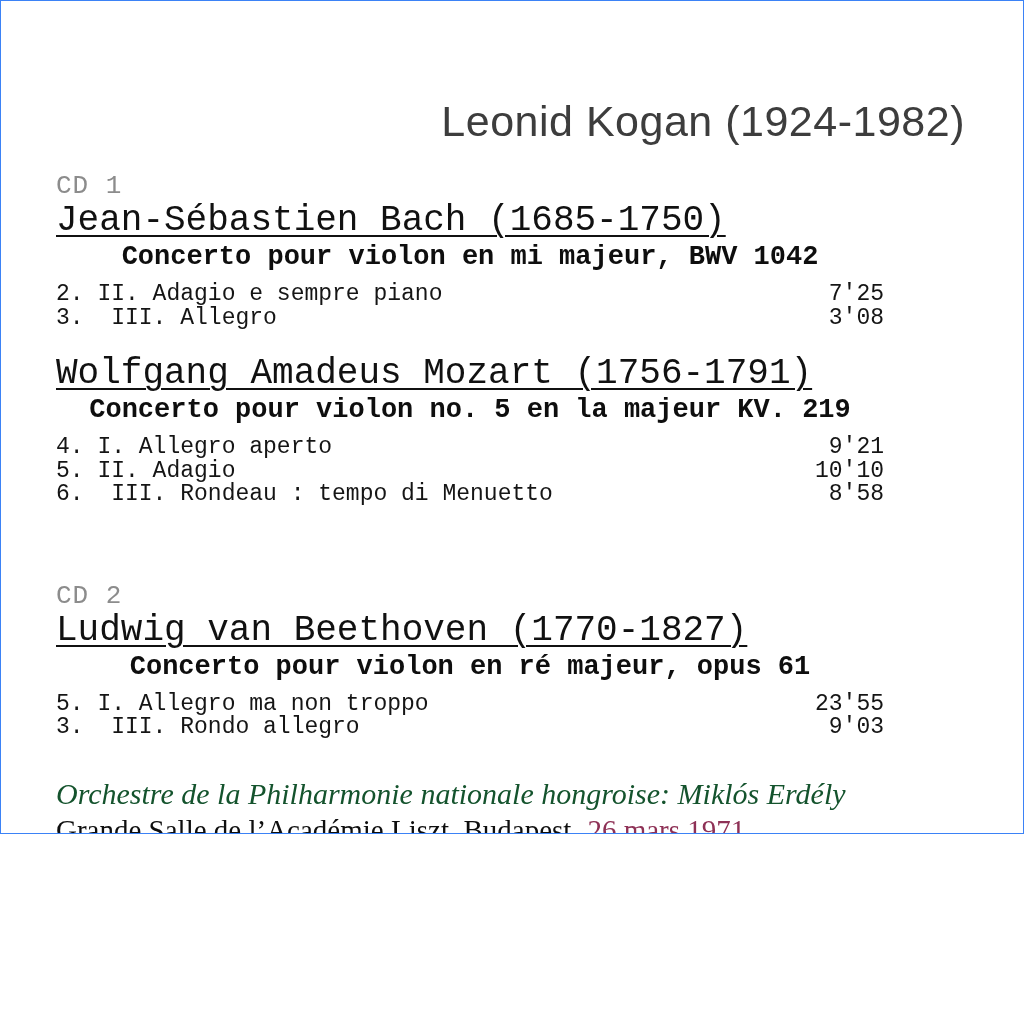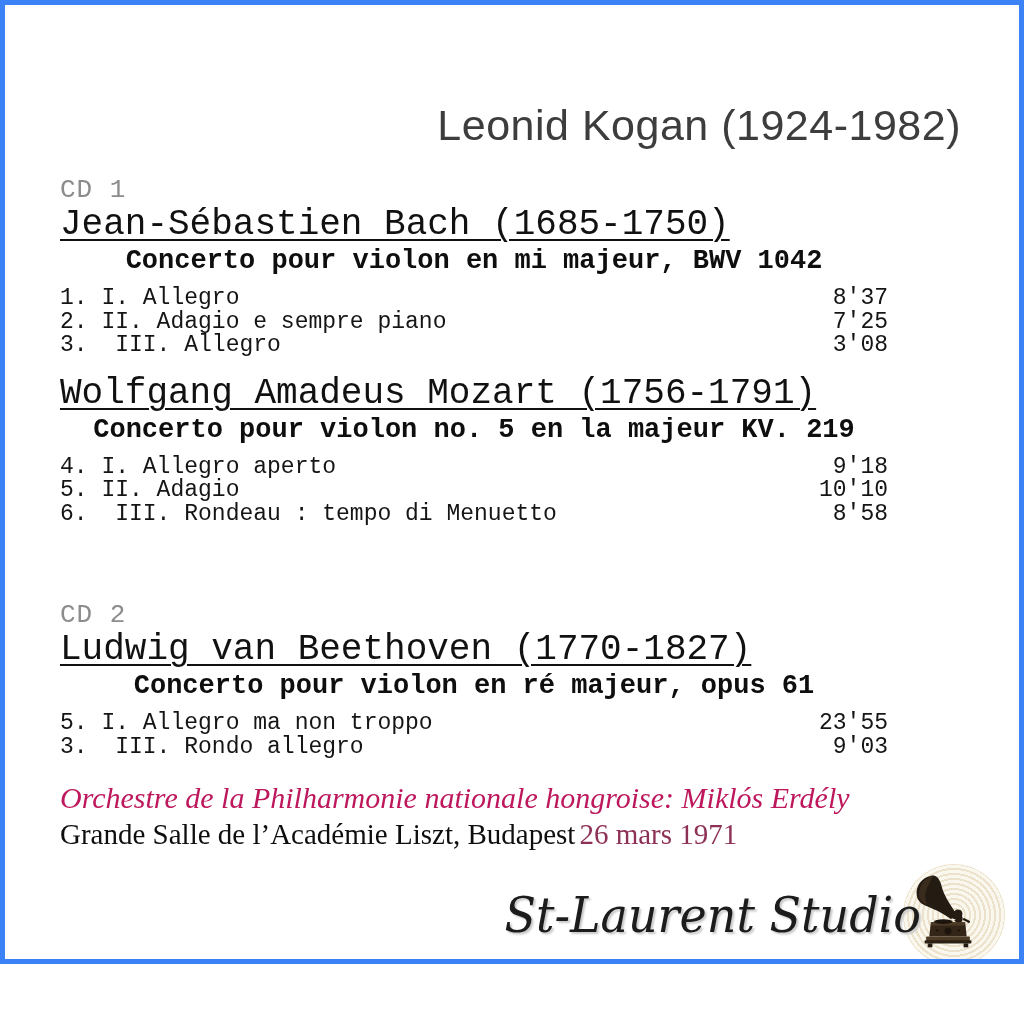--- a/index.html
+++ b/index.html
@@ -1,54 +1,54 @@
 <!DOCTYPE html>
 <html><head>
 <meta charset="utf-8">
 <style>
   * { margin:0; padding:0; box-sizing:border-box; }
   html,body { width:1024px; height:1024px; background:#fff; }
   .page {
-    position:relative; width:1024px; height:964px;
-    background:#ffffff; border:5px solid #3b82f6; overflow:hidden;
+    position:relative; width:1024px; height:834px;
+    background:#ffffff; border:1px solid #3b82f6; overflow:hidden;
     font-family:"Liberation Serif", serif; color:#111;
   }
   .album-title {
     position:absolute; top:96px; right:58px;
     font-family:"Liberation Sans", sans-serif;
     font-size:43px; color:#3d3d3d; letter-spacing:0.5px; white-space:nowrap;
   }
   .discs { position:absolute; left:55px; top:170px; width:828px;font-family:Liberation Mono, monospace; }
   .disc-label {
     font-size:26px; line-height:30px; color:#8c8c8c; letter-spacing:1px;
   }
   .disc + .disc { margin-top:74px; }
-  .work { margin-bottom:16px; }
+  .work { margin-bottom:24px; }
   .work:last-child { margin-bottom:0; }
   .composer {
     font-size:36px; line-height:40px; color:#111;
     text-decoration:underline; text-decoration-thickness:2px; text-underline-offset:5px;
     white-space:nowrap;
   }
   .work-title {
     font-size:27px; line-height:32px; font-weight:bold; color:#0e0e0e;
     margin-bottom:10px; white-space:nowrap;text-align:center;
   }
   .track-row {
     display:flex; justify-content:space-between; align-items:baseline;
     font-size:23px; line-height:23.5px; color:#151515;
   }
   .track-movement { white-space:pre; }
   .track-duration { white-space:nowrap; }
   .credits { position:absolute; left:55px; top:775px; width:900px; }
   .orchestra {
-    font-size:30px; line-height:36px; font-style:italic; color:#be185d; white-space:nowrap;
+    font-size:30px; line-height:36px; font-style:italic; color:#14532d; white-space:nowrap;
   }
   .venue-line { font-size:29px; line-height:36px; color:#0e0e0e; white-space:nowrap; }
-  .venue-date { color:#8e3156; margin-left:4px; }
+  .venue-date { color:#8e3156; margin-left:16px; }
   .logo {
     position:absolute; top:858px; right:14px; height:104px;
     display:flex; align-items:center; gap:0px;
   }
   .logo-text {
     font-family:"DejaVu Serif", serif; font-style:italic;
     font-size:46px; color:#1c1c1c; white-space:nowrap;
     transform:scaleY(1.05);
     text-shadow:2px 2px 2px #c9c9c9;
     margin-right:-18px; position:relative; z-index:2;
@@ -70,40 +70,36 @@
   <div class="album-title">Leonid Kogan (1924-1982)</div>
 
   <div class="discs" id="discs">
       <div class="disc">
         <div class="disc-label">CD 1</div>
         <div class="work">
           <div class="composer">Jean-Sébastien Bach (1685-1750)</div>
           <div class="work-title">Concerto pour violon en mi majeur, BWV 1042</div>
           <div class="tracks">
             <div class="track-row">
-              <span class="track-movement">1. I. Allegro</span>
-              <span class="track-duration">8'37</span>
-            </div>
-            <div class="track-row">
               <span class="track-movement">2. II. Adagio e sempre piano</span>
               <span class="track-duration">7'25</span>
             </div>
             <div class="track-row">
               <span class="track-movement">3.  III. Allegro</span>
               <span class="track-duration">3'08</span>
             </div>
           </div>
         </div>
         <div class="work">
           <div class="composer">Wolfgang Amadeus Mozart (1756-1791)</div>
           <div class="work-title">Concerto pour violon no. 5 en la majeur KV. 219</div>
           <div class="tracks">
             <div class="track-row">
               <span class="track-movement">4. I. Allegro aperto</span>
-              <span class="track-duration">9'18</span>
+              <span class="track-duration">9'21</span>
             </div>
             <div class="track-row">
               <span class="track-movement">5. II. Adagio</span>
               <span class="track-duration">10'10</span>
             </div>
             <div class="track-row">
               <span class="track-movement">6.  III. Rondeau : tempo di Menuetto</span>
               <span class="track-duration">8'58</span>
             </div>
           </div>

